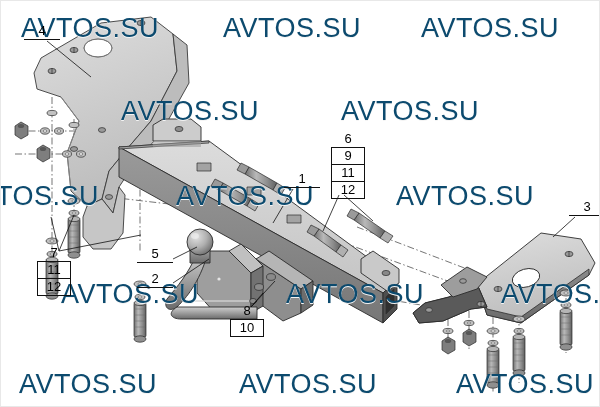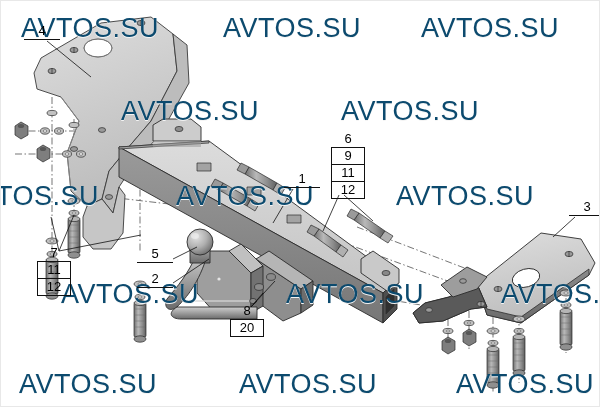--- a/index.html
+++ b/index.html
@@ -500,16 +500,16 @@
   </div>
 
   <div class="label lab-stack" style="left:36px; top:244px;">
     <span class="num top">7</span>
     <span class="num boxed first-boxed">11</span>
     <span class="num boxed">12</span>
   </div>
 
   <div class="label lab-stack" style="left:229px; top:302px;">
     <span class="num top">8</span>
-    <span class="num boxed first-boxed">20</span>
+    <span class="num boxed first-boxed">10</span>
   </div>
 
 </div>
 
 </body></html>

